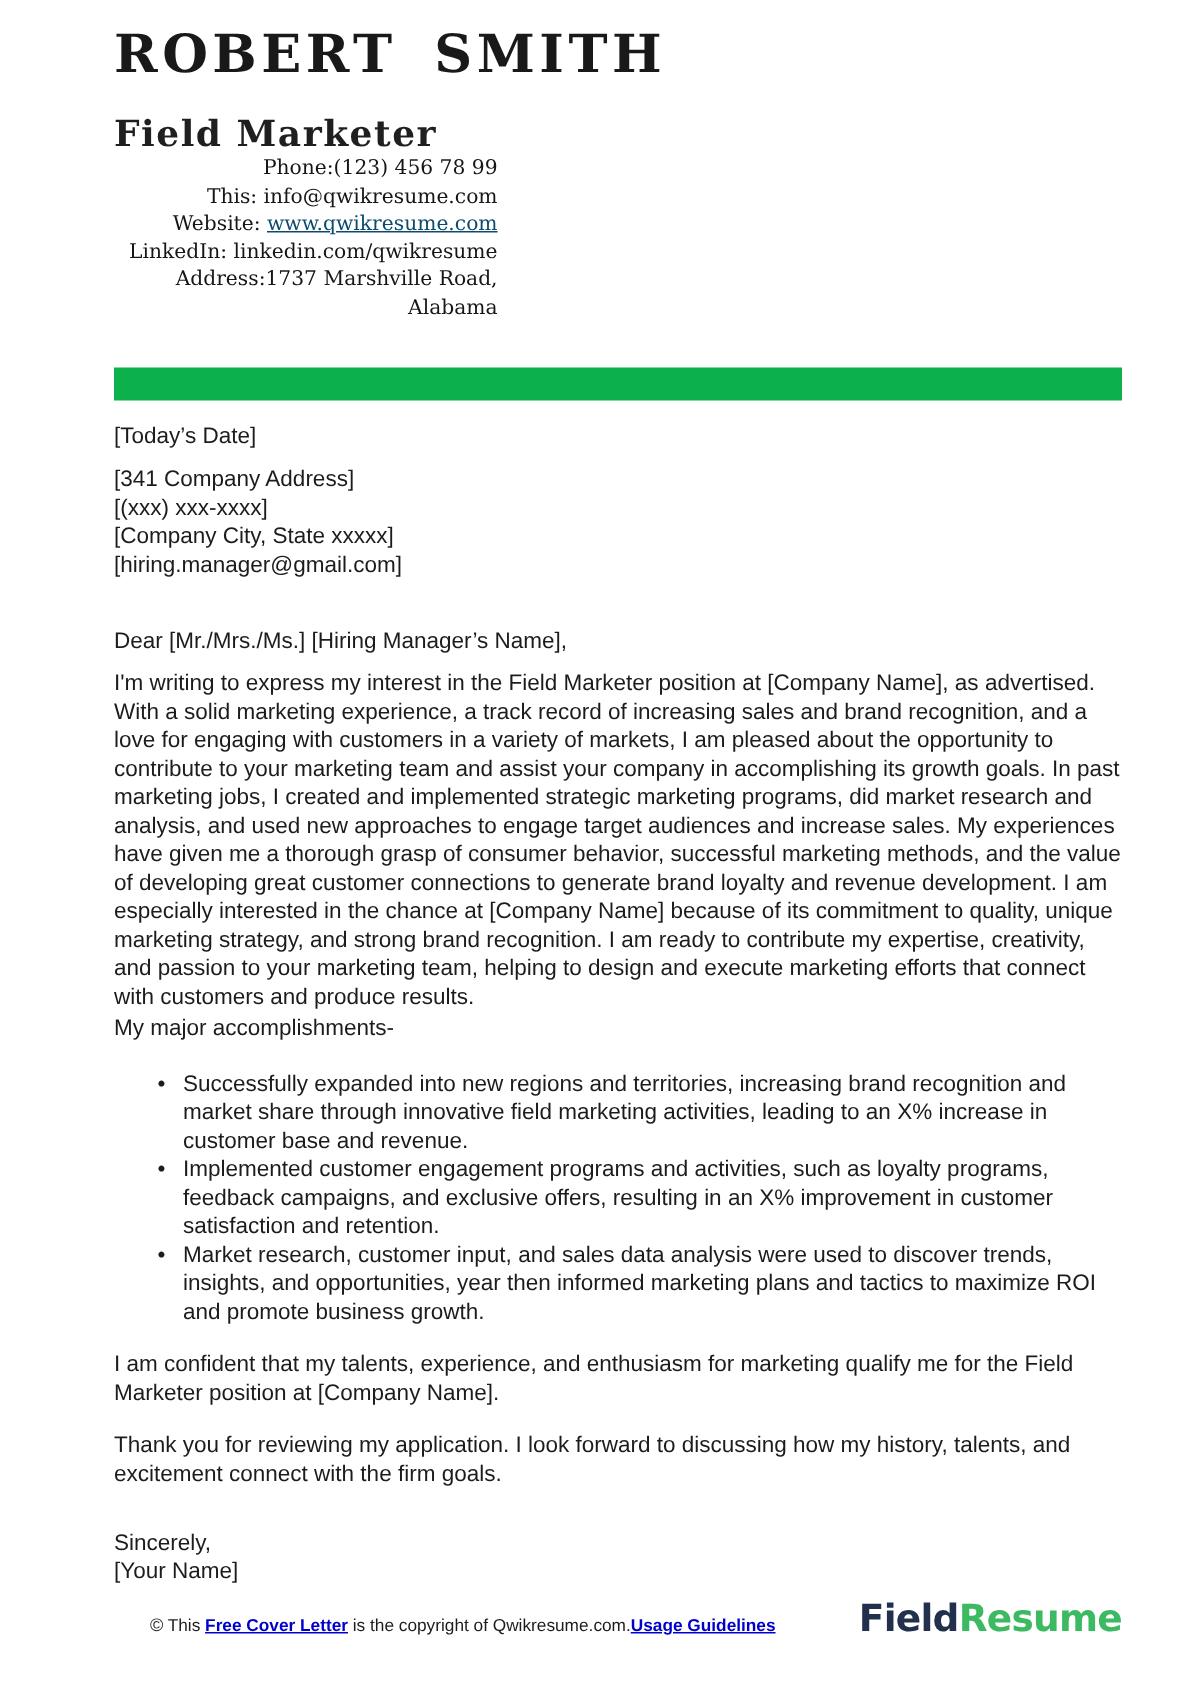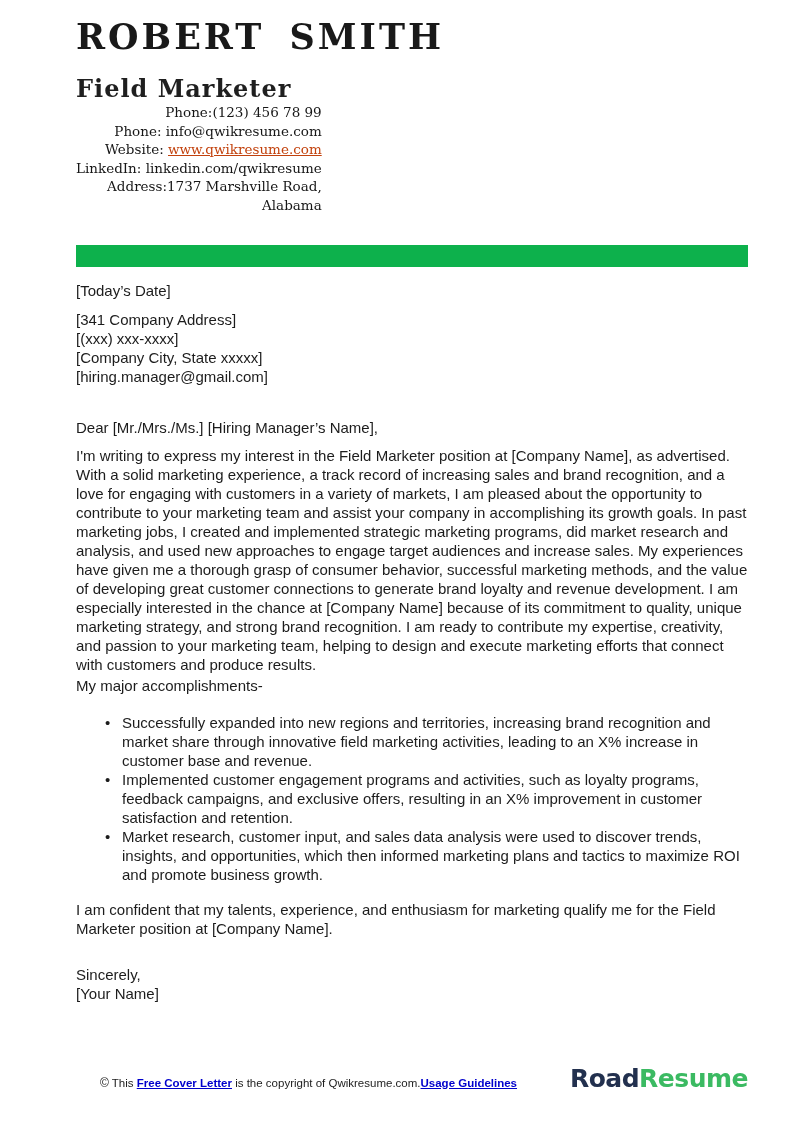--- a/index.html
+++ b/index.html
@@ -36,22 +36,23 @@
     margin-top: 19px;
     color: #1f1f1f;
   }
   .contact {
     text-align: right;
     font-family: "DejaVu Serif", serif;
     font-size: 13.5px;
     line-height: 18.6px;
     color: #161616;
     white-space: nowrap;
+    margin-left: 10px;
   }
-  .site-link { color: #c2410c; text-decoration: underline; cursor: pointer; }
+  .site-link { color: #0c4a6e; text-decoration: underline; cursor: pointer; }
 
   
   .accent-bar {
     margin-top: 30px;
     height: 22px;
     width: 100%;
     background: #0db14c;
   }
 
   
@@ -118,21 +119,21 @@
 
 <div class="page">
 
   <div class="header">
     <div class="identity">
       <div class="name">ROBERT SMITH</div>
       <div class="job-title">Field Marketer</div>
     </div>
     <div class="contact">
       <div>Phone:(123) 456 78 99</div>
-      <div>Phone: info@qwikresume.com</div>
+      <div>This: info@qwikresume.com</div>
       <div><span>Website: </span><a class="site-link">www.qwikresume.com</a></div>
       <div>LinkedIn: linkedin.com/qwikresume</div>
       <div>Address:1737 Marshville Road,</div>
       <div>Alabama</div>
     </div>
   </div>
 
   <div class="accent-bar"></div>
 
   <div class="letter">
@@ -147,29 +148,30 @@
 
     <p class="salutation">Dear [Mr./Mrs./Ms.] [Hiring Manager’s Name],</p>
 
     <p class="para">I'm writing to express my interest in the Field Marketer position at [Company Name], as advertised. With a solid marketing experience, a track record of increasing sales and brand recognition, and a love for engaging with customers in a variety of markets, I am pleased about the opportunity to contribute to your marketing team and assist your company in accomplishing its growth goals. In past marketing jobs, I created and implemented strategic marketing programs, did market research and analysis, and used new approaches to engage target audiences and increase sales. My experiences have given me a thorough grasp of consumer behavior, successful marketing methods, and the value of developing great customer connections to generate brand loyalty and revenue development. I am especially interested in the chance at [Company Name] because of its commitment to quality, unique marketing strategy, and strong brand recognition. I am ready to contribute my expertise, creativity, and passion to your marketing team, helping to design and execute marketing efforts that connect with customers and produce results.</p>
 
     <p class="heading-line">My major accomplishments-</p>
 
     <ul class="bullets">
       <li>Successfully expanded into new regions and territories, increasing brand recognition and market share through innovative field marketing activities, leading to an X% increase in customer base and revenue.</li>
       <li>Implemented customer engagement programs and activities, such as loyalty programs, feedback campaigns, and exclusive offers, resulting in an X% improvement in customer satisfaction and retention.</li>
-      <li>Market research, customer input, and sales data analysis were used to discover trends, insights, and opportunities, which then informed marketing plans and tactics to maximize ROI and promote business growth.</li>
+      <li>Market research, customer input, and sales data analysis were used to discover trends, insights, and opportunities, year then informed marketing plans and tactics to maximize ROI and promote business growth.</li>
     </ul>
 
     <p class="closing">I am confident that my talents, experience, and enthusiasm for marketing qualify me for the Field Marketer position at [Company Name].</p>
+    <p class="closing">Thank you for reviewing my application. I look forward to discussing how my history, talents, and excitement connect with the firm goals.</p>
 
     <div class="signoff-block">
       <div>Sincerely,</div>
       <div>[Your Name]</div>
     </div>
   </div>
 
 </div>
 
 <div class="footer">
   <div class="copyright"><span class="csym">©</span><span>This </span><a class="flink">Free Cover Letter</a><span> is the copyright of Qwikresume.com.</span><a class="flink">Usage Guidelines</a></div>
-  <div class="logo"><span class="logo-qwik">Road</span><span class="logo-resume">Resume</span></div>
+  <div class="logo"><span class="logo-qwik">Field</span><span class="logo-resume">Resume</span></div>
 </div>
 
 </body></html>

